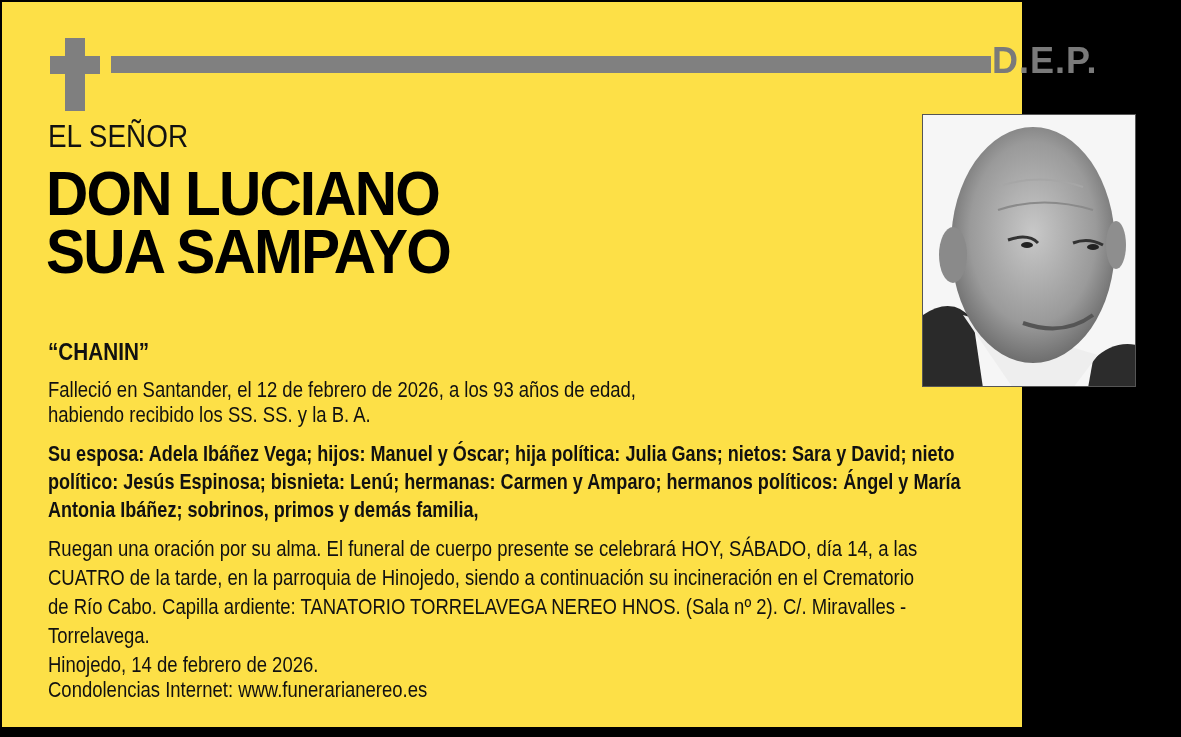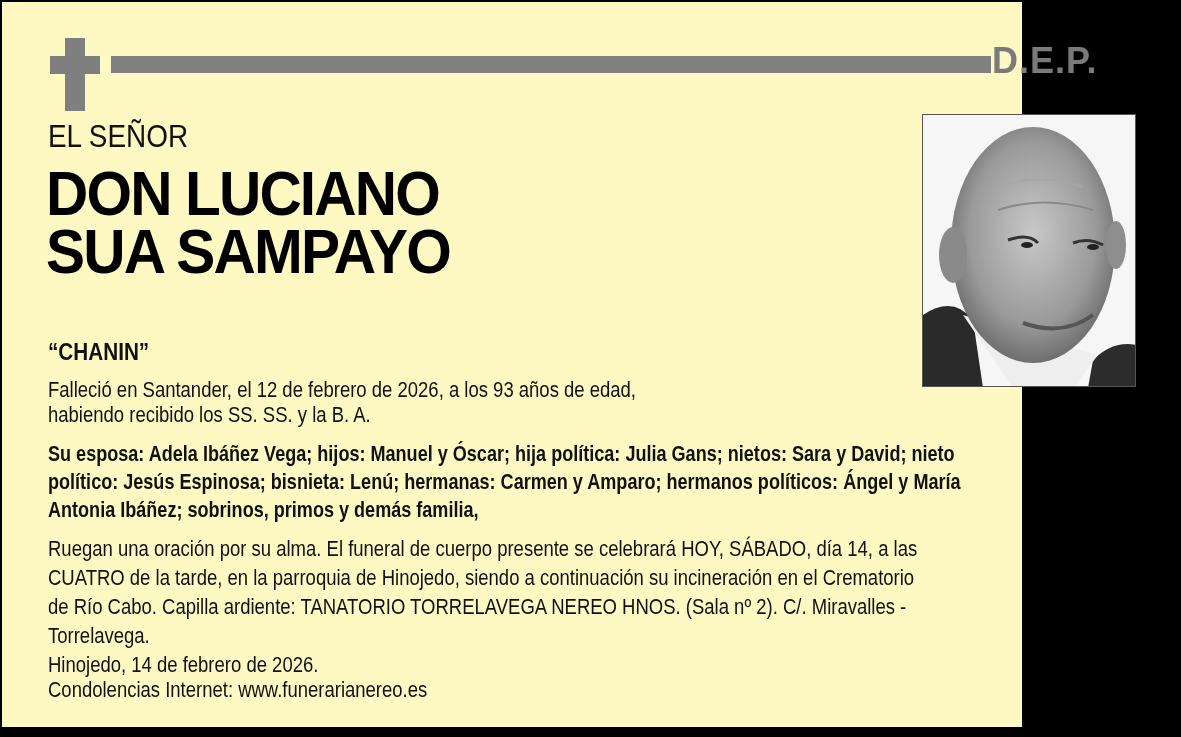--- a/index.html
+++ b/index.html
@@ -1,19 +1,19 @@
 <!DOCTYPE html>
 <html><head>
 <meta charset="utf-8">
 <style>
   * { margin: 0; padding: 0; box-sizing: border-box; }
   html, body { width: 1181px; height: 737px; background: #000; overflow: hidden; }
   .page {
     position: absolute; left: 2px; top: 2px; width: 1020px; height: 725px;
-    background: #fef9c3;
+    background: #fde047;
     font-family: "Liberation Sans", "DejaVu Sans", sans-serif;
     color: #111;
   }
   .cross-v { position: absolute; left: 63px; top: 36px; width: 20px; height: 73px; background: #7f7f7f; }
   .cross-h { position: absolute; left: 48px; top: 54px; width: 50px; height: 18px; background: #7f7f7f; }
   .rule { position: absolute; left: 109px; top: 54px; width: 880px; height: 17px; background: #808080; }
   .dep { position: absolute; left: 990px; top: 38px; font-size: 36px; font-weight: bold; color: #7a7a7a; letter-spacing: 1px; }
 
   .pre-title { position: absolute; left: 46px; top: 117px; font-size: 31px; color: #111; transform: scaleX(0.9); transform-origin: left; }
   .name { position: absolute; left: 44px; top: 162px; font-size: 63px; font-weight: 900; line-height: 58px; color: #000; letter-spacing: -2px; transform: scaleX(0.93); transform-origin: left; }

